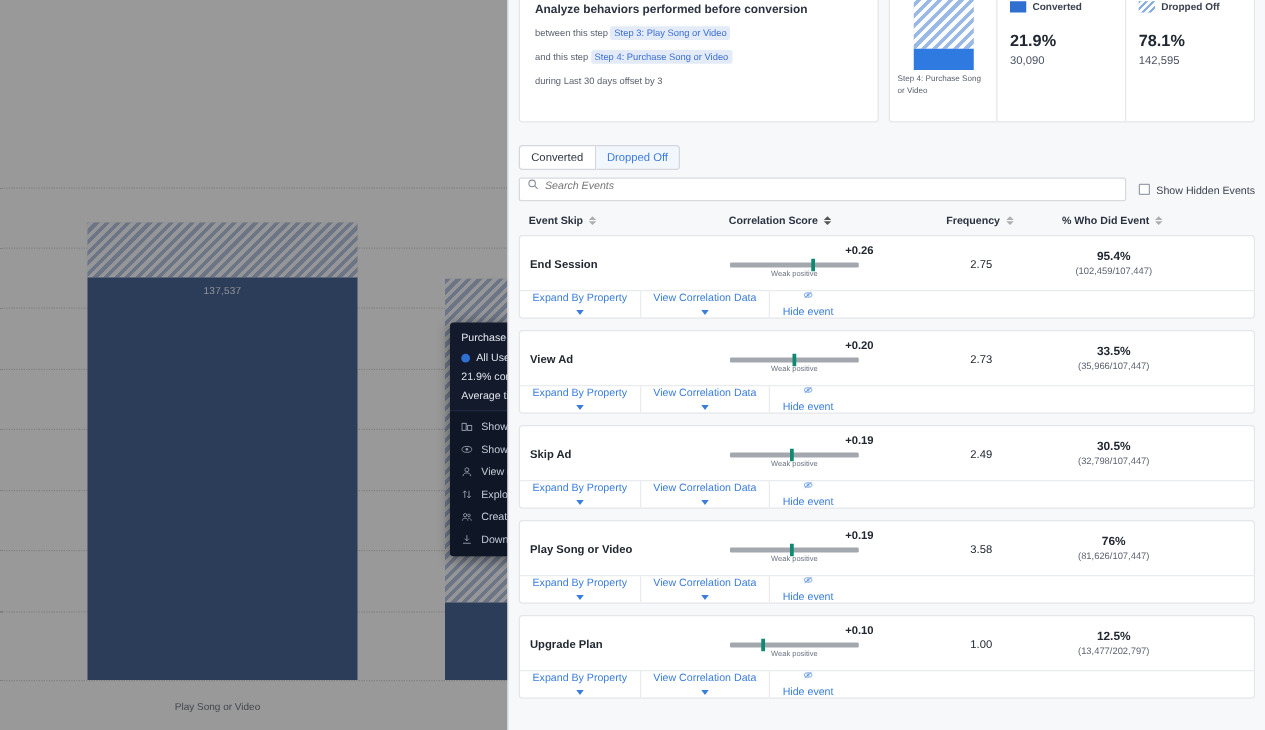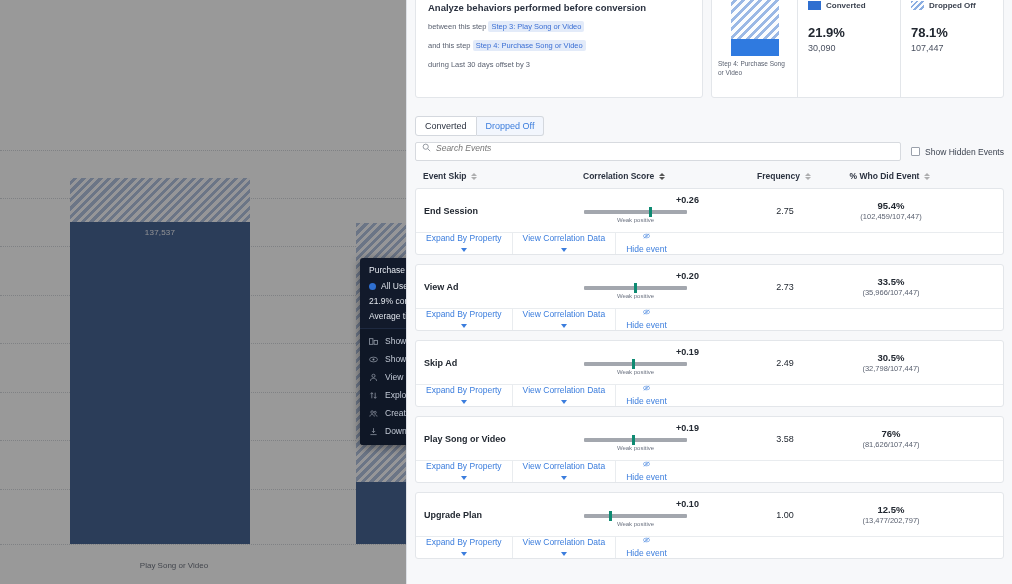--- a/index.html
+++ b/index.html
@@ -207,21 +207,21 @@
   <div class="grid-line" style="top:150px"></div>
   <div class="grid-line" style="top:198px"></div>
   <div class="grid-line" style="top:246px"></div>
   <div class="grid-line" style="top:295px"></div>
   <div class="grid-line" style="top:343px"></div>
   <div class="grid-line" style="top:392px"></div>
   <div class="grid-line" style="top:440px"></div>
   <div class="grid-line" style="top:489px"></div>
   <div class="grid-line" style="top:544px"></div>
 
-  <div class="bar-group" style="left:70px; top:178px; width:180px; height:366px;">
+  <div class="bar-group" style="left:70px; top:178px; width:216px; height:366px;">
     <div class="bar-hatch" style="height:44px;"></div>
     <div class="bar-solid" style="height:322px;"></div>
     <div class="bar-value" style="top:50px;">137,537</div>
   </div>
   <div class="bar-label" style="top:561px; left:70px; width:208px;">Play Song or Video</div>
 
   <div class="bar-group" style="left:356px; top:223px; width:208px; height:321px;">
     <div class="bar-hatch" style="height:259px;"></div>
     <div class="bar-solid" style="height:62px;"></div>
   </div>
@@ -316,21 +316,21 @@
         </div>
         <div class="stat-pct">21.9%</div>
         <div class="stat-cnt">30,090</div>
       </div>
       <div class="stat-col">
         <div class="stat-legend">
           <span class="sw sw-drop"></span>
           <span>Dropped Off</span>
         </div>
         <div class="stat-pct">78.1%</div>
-        <div class="stat-cnt">107,447</div>
+        <div class="stat-cnt">142,595</div>
       </div>
     </div>
   </div>
 
   <div class="tabs">
     <div class="tab">Converted</div>
     <div class="tab">Dropped Off</div>
   </div>
 
   <div class="search-row">

